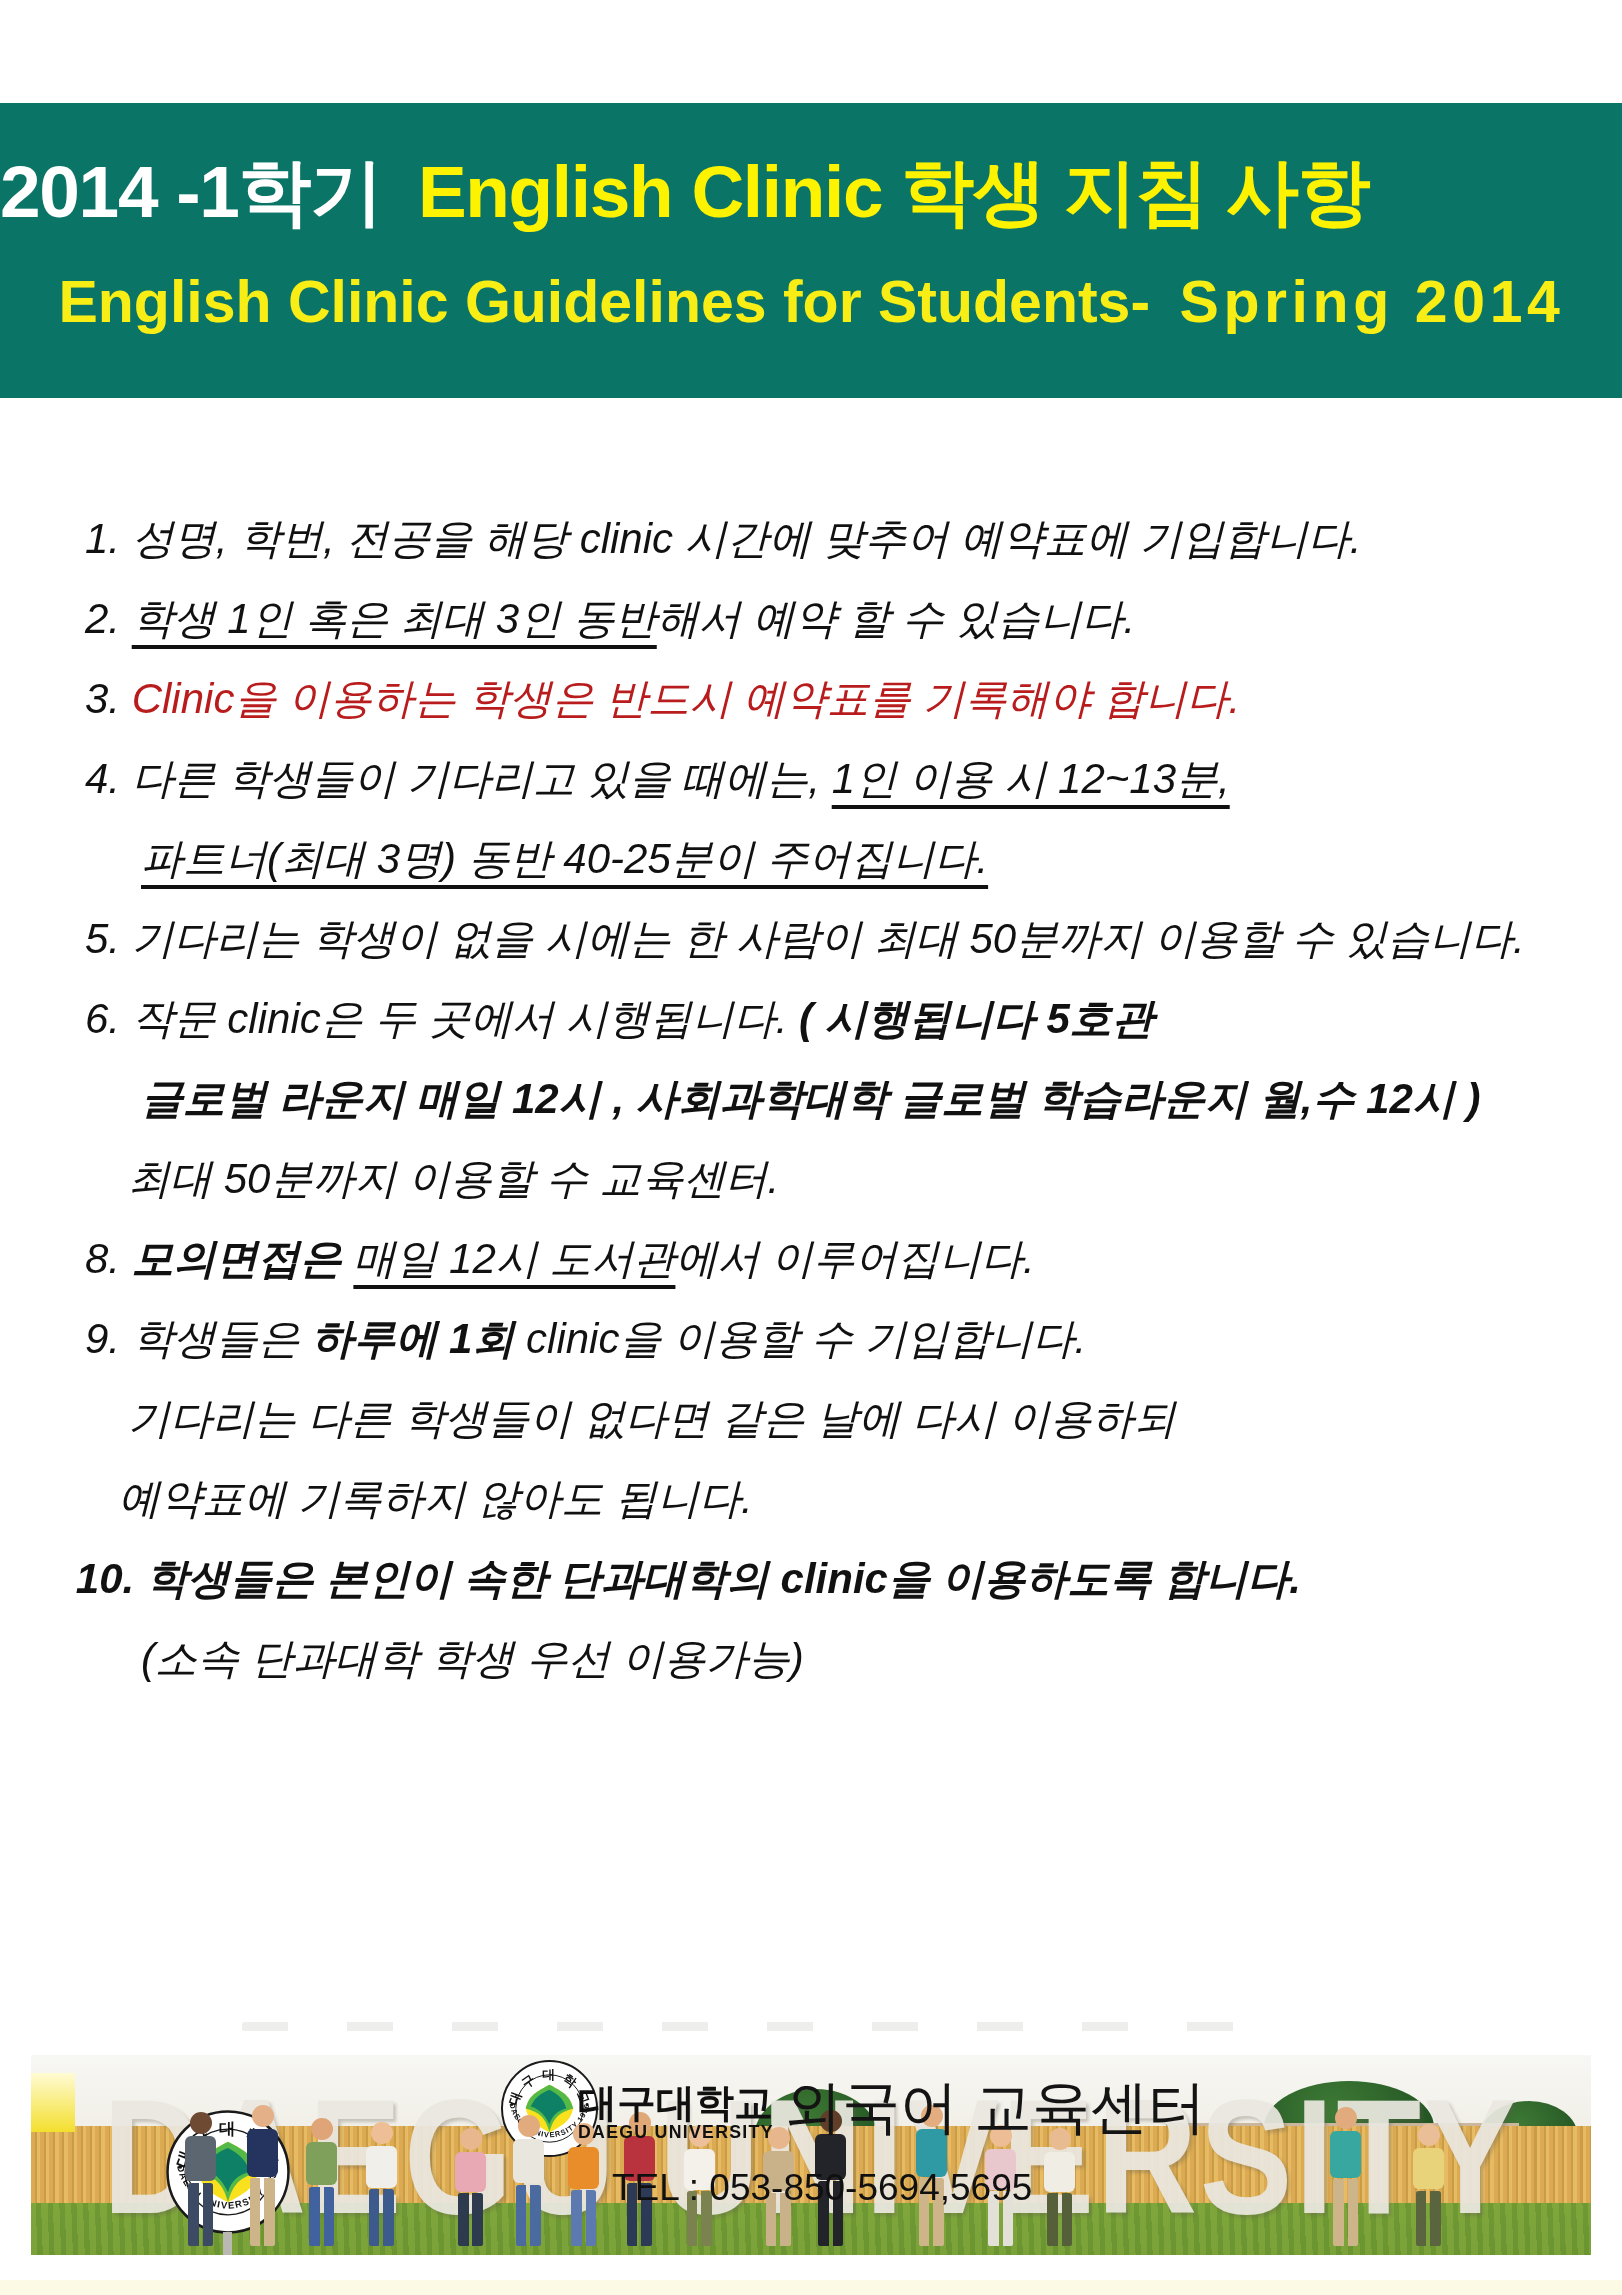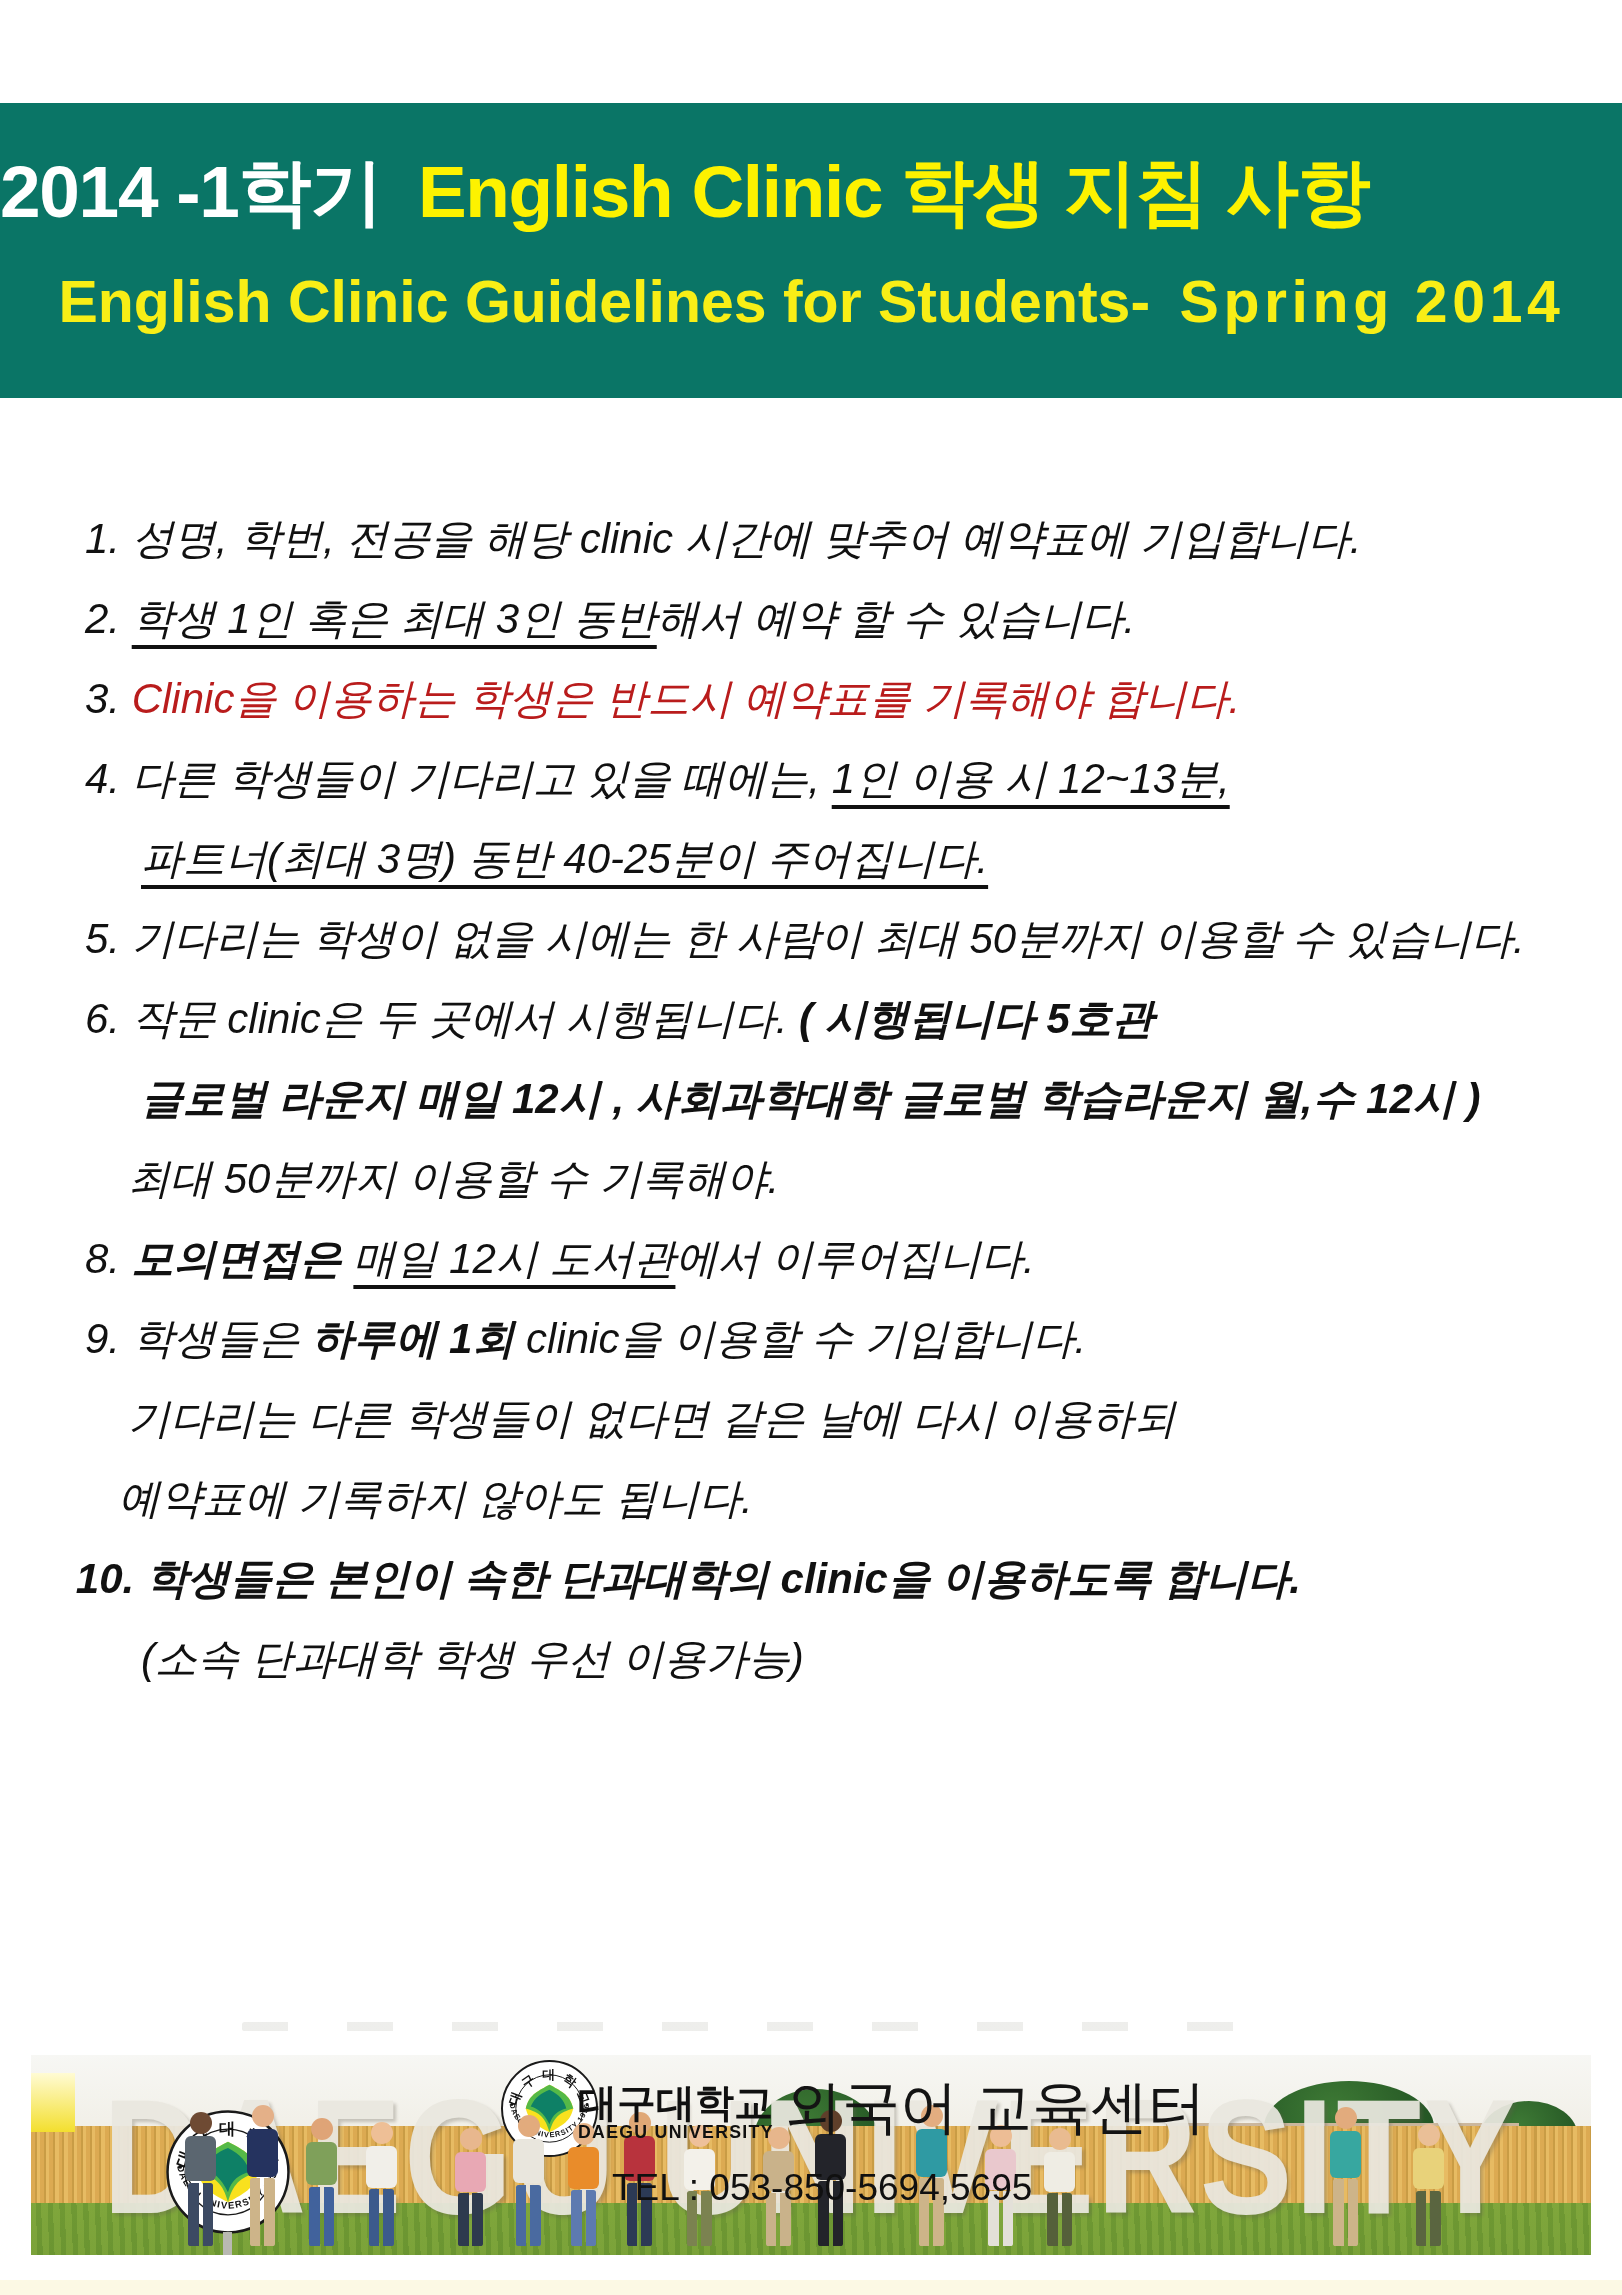--- a/index.html
+++ b/index.html
@@ -82,21 +82,21 @@
 
   <div class="list">
     <div class="line"><span>1. 성명, 학번, 전공을 해당 clinic 시간에 맞추어 예약표에 기입합니다.</span></div>
     <div class="line"><span>2. </span><span class="u">학생 1인 혹은 최대 3인 동반</span><span>해서 예약 할 수 있습니다.</span></div>
     <div class="line"><span>3. </span><span class="red">Clinic을 이용하는 학생은 반드시 예약표를 기록해야 합니다.</span></div>
     <div class="line"><span>4. 다른 학생들이 기다리고 있을 때에는, </span><span class="u">1인 이용 시 12~13분,</span></div>
     <div class="line"><span class="u ind85">파트너(최대 3명) 동반 40-25분이 주어집니다.</span></div>
     <div class="line"><span>5. 기다리는 학생이 없을 시에는 한 사람이 최대 50분까지 이용할 수 있습니다.</span></div>
     <div class="line"><span>6. 작문 clinic은 두 곳에서 시행됩니다. </span><span class="b">( 시행됩니다 5호관</span></div>
     <div class="line"><span class="b ind85">글로벌 라운지 매일 12시 , 사회과학대학 글로벌 학습라운지 월,수 12시 )</span></div>
-    <div class="line"><span class="ind65">최대 50분까지 이용할 수 기록해야.</span></div>
+    <div class="line"><span class="ind65">최대 50분까지 이용할 수 교육센터.</span></div>
     <div class="line"><span>8. </span><span class="b">모의면접은 </span><span class="u">매일 12시 도서관</span><span>에서 이루어집니다.</span></div>
     <div class="line"><span>9. 학생들은 </span><span class="b">하루에 1회</span><span> clinic을 이용할 수 기입합니다.</span></div>
     <div class="line"><span class="ind65">기다리는 다른 학생들이 없다면 같은 날에 다시 이용하되</span></div>
     <div class="line"><span class="ind50">예약표에 기록하지 않아도 됩니다.</span></div>
     <div class="line"><span class="b indneg">10. 학생들은 본인이 속한 단과대학의 clinic을 이용하도록 합니다.</span></div>
     <div class="line"><span class="ind85">(소속 단과대학 학생 우선 이용가능)</span></div>
   </div>
 
   <div class="artifact"></div>
 

